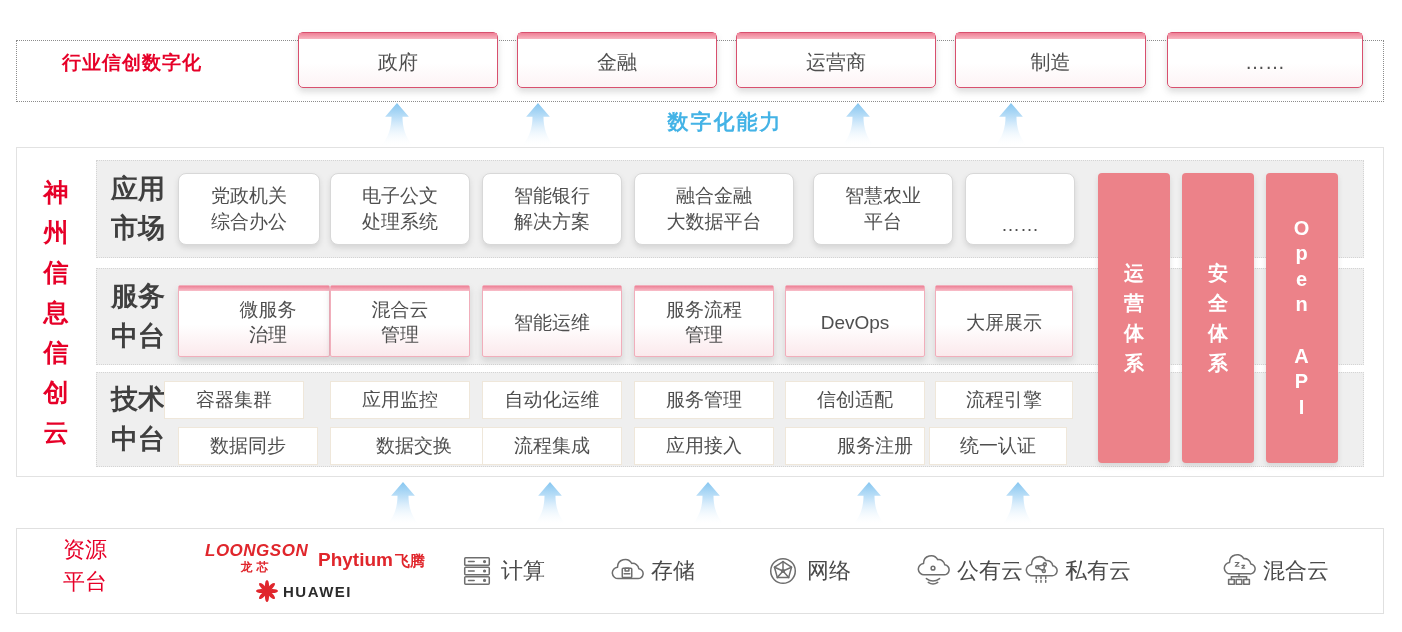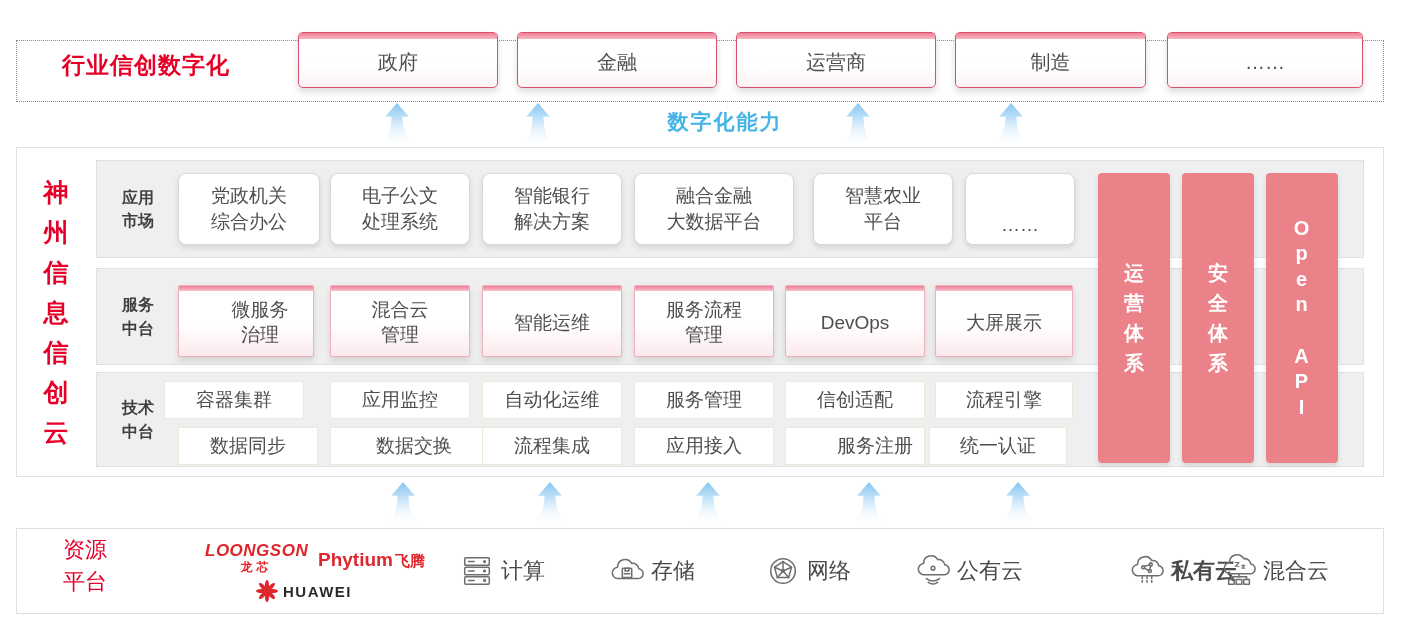--- a/index.html
+++ b/index.html
@@ -4,39 +4,39 @@
 <style>
   html,body{margin:0;padding:0;background:#fff;}
   body{font-family:"Liberation Sans","DejaVu Sans",sans-serif;color:#4f4f4f;}
   .stage{position:relative;width:1402px;height:632px;background:#fff;overflow:hidden;}
   .abs{position:absolute;}
   .pre{white-space:pre-line;}
   .flexc{display:flex;align-items:center;justify-content:center;text-align:center;}
 
   
   .ind-band{left:16px;top:40px;width:1366px;height:60px;border:1px dotted #8c8c8c;background:#fff;}
-  .ind-band-label{left:62px;top:50px;font-size:23px;font-weight:700;color:#e60028;letter-spacing:1px;}
+  .ind-band-label{left:62px;top:50px;font-size:19px;font-weight:700;color:#e60028;letter-spacing:1px;}
   .ind-box{top:32px;height:56px;background:linear-gradient(180deg,#ffffff 55%,#fdf3f5);
            border:1px solid #d8506e;border-radius:5px;font-size:20px;color:#4f4f4f;
            box-shadow:0 4px 6px rgba(120,120,120,.25);padding-top:5px;box-sizing:border-box;}
   .ind-box::before{content:"";position:absolute;left:0;top:0;right:0;height:6px;
            background:linear-gradient(180deg,#ee7f95,#f7b6c1);}
 
   
   .cap-label{left:620px;top:108px;width:210px;text-align:center;font-size:21px;font-weight:700;color:#44b3e6;letter-spacing:2px;}
   .arrow{width:34px;height:42px;}
 
   
   .cloud-panel{left:16px;top:147px;width:1368px;height:330px;border:1px solid #e2e2e2;background:#fff;box-sizing:border-box;}
   .side-label{left:36px;top:147px;width:40px;height:330px;font-size:25px;font-weight:700;color:#e60028;line-height:1.6;}
   .row{left:96px;width:1268px;background:#efefef;border:1px dotted #d4d4d4;box-sizing:border-box;}
   .row1{top:160px;height:98px;}
   .row2{top:268px;height:97px;}
   .row3{top:372px;height:95px;}
-  .row-label{width:64px;font-size:16px;font-weight:700;color:#3f3f3f;line-height:1.45;}
+  .row-label{width:64px;font-size:27px;font-weight:700;color:#3f3f3f;line-height:1.45;}
   .rl1{left:106px;top:160px;height:98px;}
   .rl2{left:106px;top:268px;height:97px;}
   .rl3{left:106px;top:372px;height:95px;}
 
   .app-box{top:173px;height:72px;background:#fff;border:1px solid #d8d8d8;border-radius:8px;
            font-size:19px;line-height:1.35;color:#4f4f4f;box-shadow:0 3px 5px rgba(140,140,140,.25);box-sizing:border-box;}
   .svc-box{top:285px;height:72px;background:linear-gradient(180deg,#ffffff 55%,#fbe9ec);
            border:1px solid #f1aebb;border-radius:2px;font-size:19px;line-height:1.3;color:#4f4f4f;
            box-shadow:0 4px 6px rgba(140,140,140,.28);padding-top:4px;box-sizing:border-box;}
   .svc-box::before{content:"";position:absolute;left:0;top:0;right:0;height:5px;
@@ -124,21 +124,21 @@
 大数据平台</div>
   <div class="abs app-box flexc pre" style="left:813px;width:140px;">智慧农业
 平台</div>
   <div class="abs app-box pre" style="left:965px;width:110px;display:flex;align-items:flex-end;justify-content:center;padding-bottom:6px;box-sizing:border-box;">……</div>
 
   <div class="abs row row2"></div>
   <div class="abs rl2 flexc">
       <div class="row-label pre">服务
 中台</div>
     </div>
-  <div class="abs svc-box flexc pre" style="left:178px;width:136px;padding-left:28px;">微服务
+  <div class="abs svc-box flexc pre" style="left:178px;width:152px;padding-left:28px;">微服务
 治理</div>
   <div class="abs svc-box flexc pre" style="left:330px;width:140px;">混合云
 管理</div>
   <div class="abs svc-box flexc pre" style="left:482px;width:140px;">智能运维</div>
   <div class="abs svc-box flexc pre" style="left:634px;width:140px;">服务流程
 管理</div>
   <div class="abs svc-box flexc pre" style="left:785px;width:140px;">DevOps</div>
   <div class="abs svc-box flexc pre" style="left:935px;width:138px;">大屏展示</div>
 
   <div class="abs row row3"></div>
@@ -268,21 +268,21 @@
   <div class="abs res-item" style="left:916px;">
     <svg class="icon-svg" width="34" height="34" viewBox="0 0 36 36">
       <path d="M9 22 a6 6 0 0 1 -1 -12 a8 8 0 0 1 15 -4 a6.5 6.5 0 0 1 7.5 5.5 a5 5 0 0 1 -1.5 10.5 z"></path>
       <circle cx="18" cy="15" r="2"></circle>
       <path d="M11 26 q7 5 14 0"></path>
         <path d="M13 30 q5 3.5 10 0"></path>
     </svg>
     <span class="lbl">公有云</span>
   </div>
 
-  <div class="abs res-item" style="left:1130px;font-weight:bold;">
+  <div class="abs res-item" style="left:1024px;">
     <svg class="icon-svg" width="34" height="34" viewBox="0 0 36 36">
       <path d="M9 23 a6 6 0 0 1 -1 -12 a8 8 0 0 1 15 -4 a6.5 6.5 0 0 1 7.5 5.5 a5 5 0 0 1 -1.5 10.5 z"></path>
       <circle cx="14" cy="14" r="1.6"></circle>
         <circle cx="22" cy="11" r="1.6"></circle>
         <circle cx="21" cy="18" r="1.6"></circle>
       <line x1="15" y1="13" x2="21" y2="11.5"></line>
         <line x1="15" y1="15" x2="20" y2="17.5"></line>
         <line x1="22" y1="12.5" x2="21" y2="16.5"></line>
       <line x1="13" y1="24" x2="13" y2="30" stroke-dasharray="2 2"></line>
         <line x1="18" y1="24" x2="18" y2="31" stroke-dasharray="2 2"></line>

